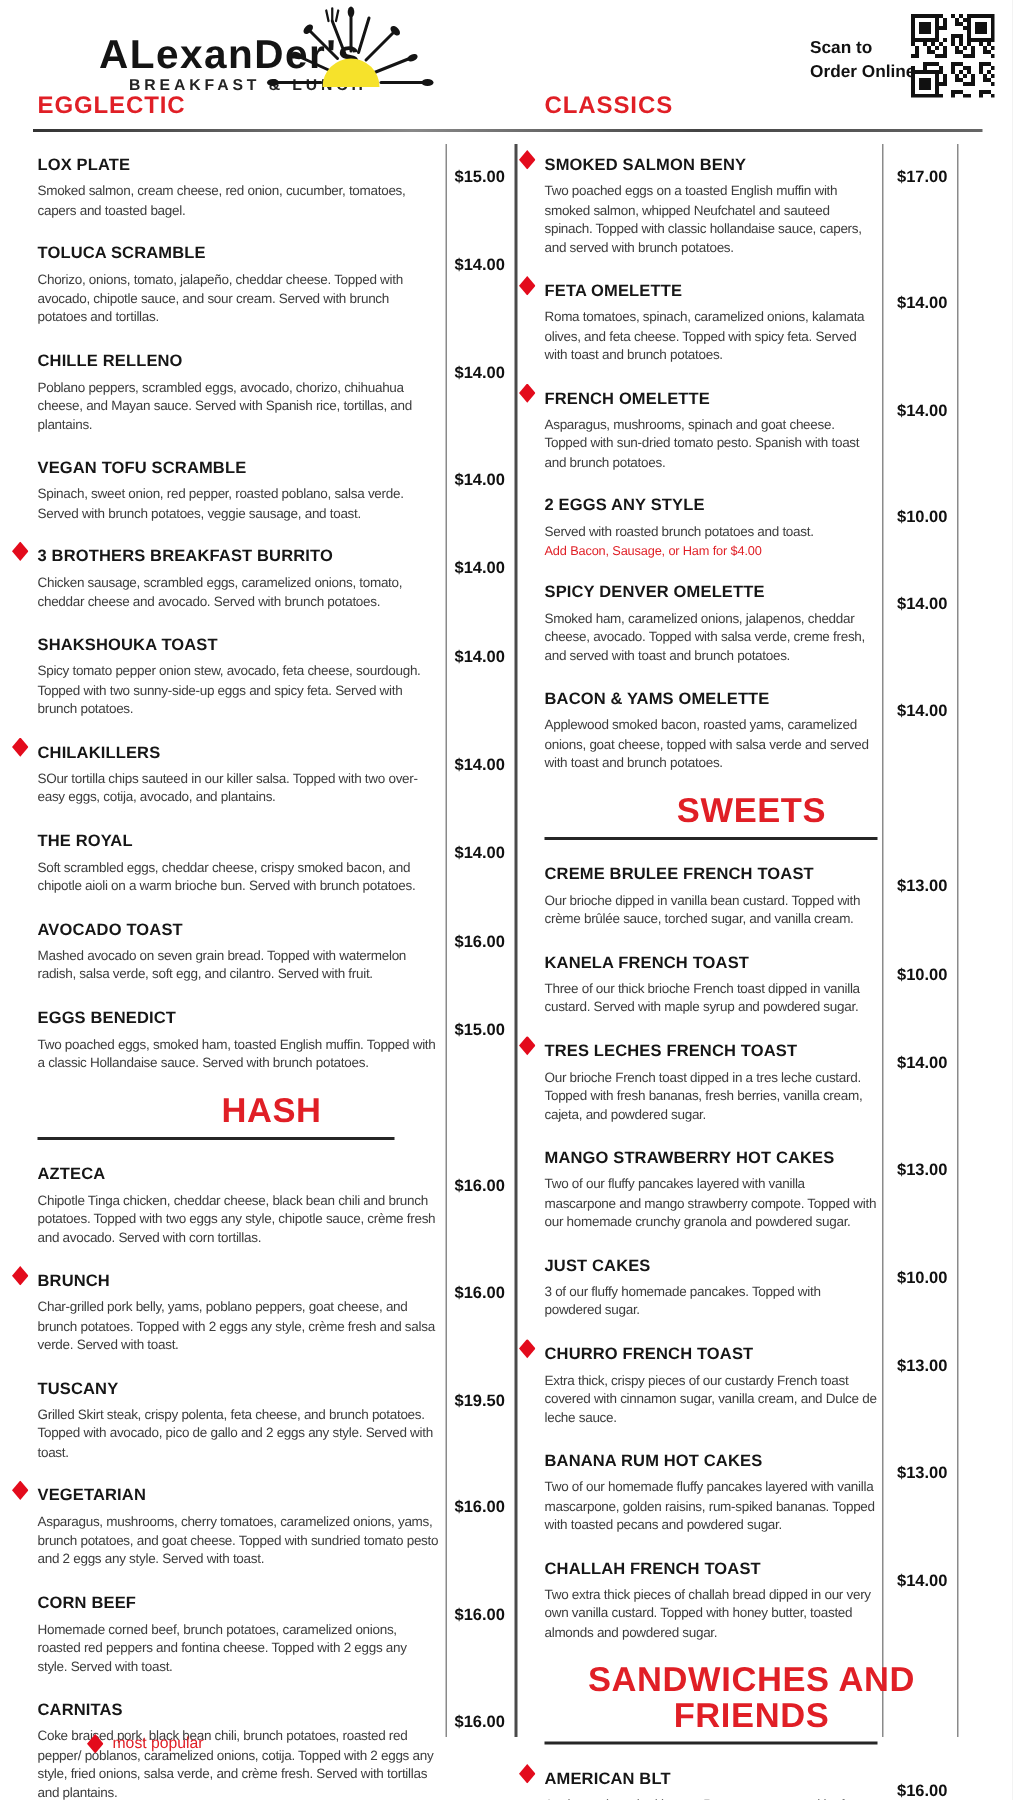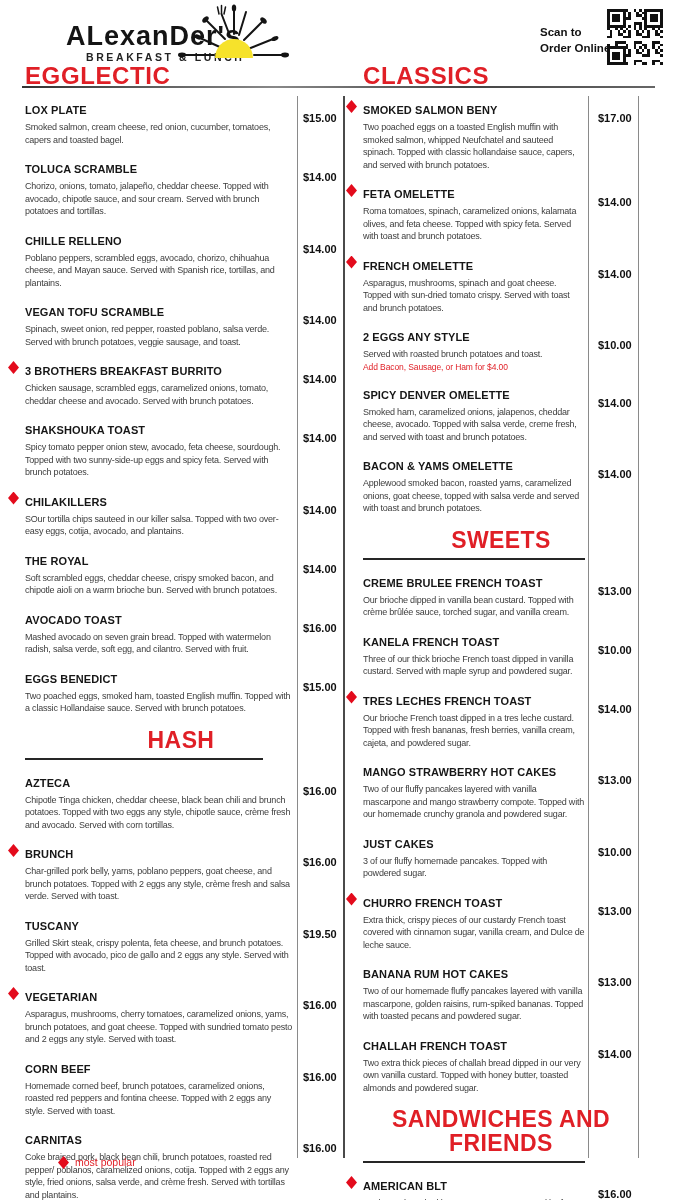--- a/index.html
+++ b/index.html
@@ -7,21 +7,21 @@
         font-family:"Liberation Sans",sans-serif;overflow:hidden;
         --accent:#e01f26;--diamond:#e30b1c;}
   
   .logo{position:absolute;left:22px;top:22px;margin-left:44px;}
   .brand-name{font-size:27px;font-weight:bold;color:#141414;letter-spacing:1px;line-height:28px;}
   .brand-tagline{font-size:10.5px;font-weight:bold;color:#232323;letter-spacing:2.6px;margin:1px 0 0 20px;}
   .sun{position:absolute;left:176px;top:4px;}
   .scan{position:absolute;left:540px;top:24px;font-size:11.5px;font-weight:bold;color:#111;line-height:16px;}
   .qr{position:absolute;left:607px;top:9px;width:56px;height:56px;}
   
-  .top-title{position:absolute;top:62px;font-size:24px;font-weight:bold;color:var(--accent);letter-spacing:.6px;}
+  .top-title{position:absolute;top:62px;font-size:16px;font-weight:bold;color:var(--accent);letter-spacing:.6px;}
   .top-title.left{left:25px;} .top-title.right{left:363px;}
   .band-rule{position:absolute;left:22px;top:86px;width:633px;height:2px;
              background:linear-gradient(90deg,#333,#888 40%,#444 70%,#666);}
   
   .vrule{position:absolute;top:96px;height:1062px;width:1px;background:#8a8a8a;}
   .vrule.v1{left:297px;} .vrule.v2{left:343px;background:#4a4a4a;width:1.5px;}
   .vrule.v3{left:588px;} .vrule.v4{left:638px;}
   
   .col{position:absolute;top:100px;}
   .col-left{left:25px;width:312px;}
@@ -378,21 +378,21 @@
         <div class="item-desc">Two poached eggs on a toasted English muffin with smoked salmon, whipped Neufchatel and sauteed spinach. Topped with classic hollandaise sauce, capers, and served with brunch potatoes.</div>
       </div>
       <div class="item">
         <span class="diamond"></span>
         <div class="item-head"><span class="item-name">FETA OMELETTE</span><span class="item-price">$14.00</span></div>
         <div class="item-desc">Roma tomatoes, spinach, caramelized onions, kalamata olives, and feta cheese. Topped with spicy feta. Served with toast and brunch potatoes.</div>
       </div>
       <div class="item">
         <span class="diamond"></span>
         <div class="item-head"><span class="item-name">FRENCH OMELETTE</span><span class="item-price">$14.00</span></div>
-        <div class="item-desc">Asparagus, mushrooms, spinach and goat cheese. Topped with sun-dried tomato crispy. Served with toast and brunch potatoes.</div>
+        <div class="item-desc">Asparagus, mushrooms, spinach and goat cheese. Topped with sun-dried tomato pesto. Spanish with toast and brunch potatoes.</div>
       </div>
       <div class="item">
         <div class="item-head"><span class="item-name">2 EGGS ANY STYLE</span><span class="item-price">$10.00</span></div>
         <div class="item-desc">Served with roasted brunch potatoes and toast.</div>
         <div class="item-note">Add Bacon, Sausage, or Ham for $4.00</div>
       </div>
       <div class="item">
         <div class="item-head"><span class="item-name">SPICY DENVER OMELETTE</span><span class="item-price">$14.00</span></div>
         <div class="item-desc">Smoked ham, caramelized onions, jalapenos, cheddar cheese, avocado. Topped with salsa verde, creme fresh, and served with toast and brunch potatoes.</div>
       </div>

